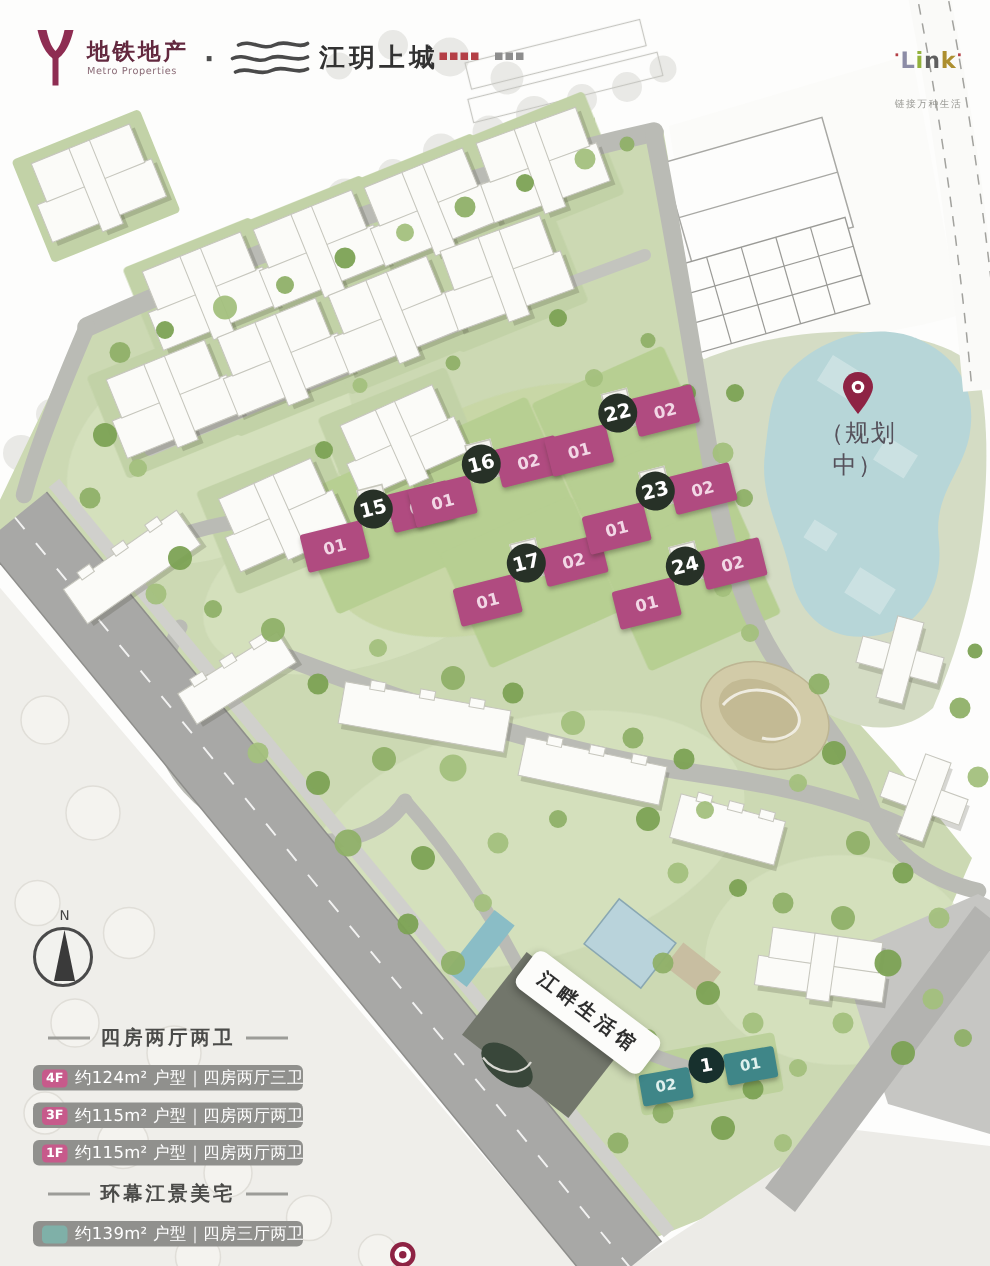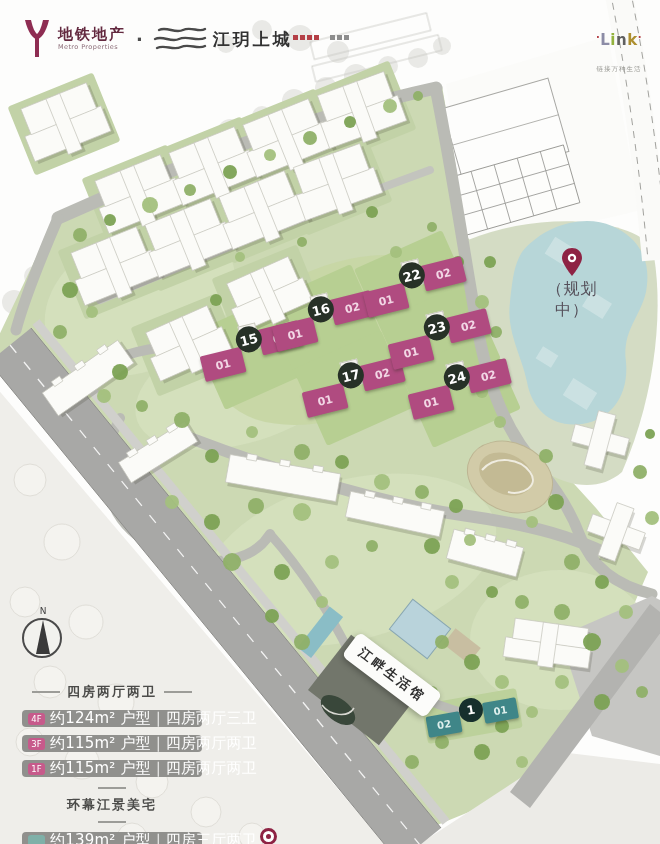--- a/index.html
+++ b/index.html
@@ -64,24 +64,24 @@
   .target i{position:absolute;left:3px;top:3px;width:5px;height:5px;border-radius:50%;background:#8e2344;}
 
   
   .legend{position:absolute;left:22px;top:683px;width:180px;z-index:25;}
   .lg-title{display:flex;align-items:center;justify-content:center;gap:7px;margin-bottom:9px;}
   .lg-title .ln{width:28px;height:2px;background:#9c9c98;}
   .lg-title .tx{font-size:13px;font-weight:bold;color:#4b4b49;letter-spacing:2px;white-space:nowrap;}
   .lg-row{display:flex;align-items:center;height:17px;background:#90908d;border-radius:4px;
           padding-left:6px;margin-bottom:8px;}
   .lg-badge{min-width:17px;height:12px;border-radius:3px;background:#c75a8b;color:#fff;font-size:8.5px;
-            font-weight:normal;display:flex;align-items:center;justify-content:center;margin-right:5px;}
+            font-weight:bold;display:flex;align-items:center;justify-content:center;margin-right:5px;}
   .lg-badge.teal{background:#7fb0a8;}
-  .lg-text{font-size:15px;color:#ffffff;letter-spacing:.2px;white-space:nowrap;}
-  .lg-title.t2{margin-top:10px;flex-direction:column;}
+  .lg-text{font-size:11px;color:#ffffff;letter-spacing:.2px;white-space:nowrap;}
+  .lg-title.t2{margin-top:10px;}
 </style>
 </head>
 <body>
 
 <div id="stage">
 
   <svg id="base" width="660" height="844" viewBox="0 0 660 844">
     <rect x="0" y="0" width="660" height="844" fill="#fdfdfc"></rect>
 
     <g>

